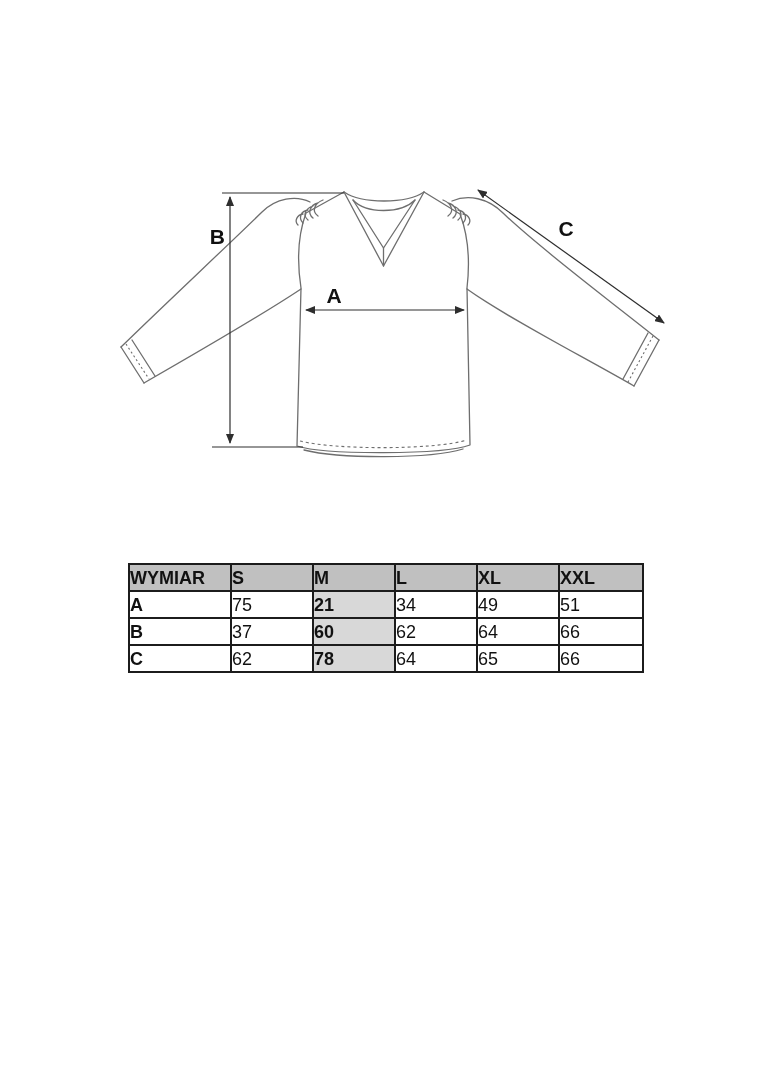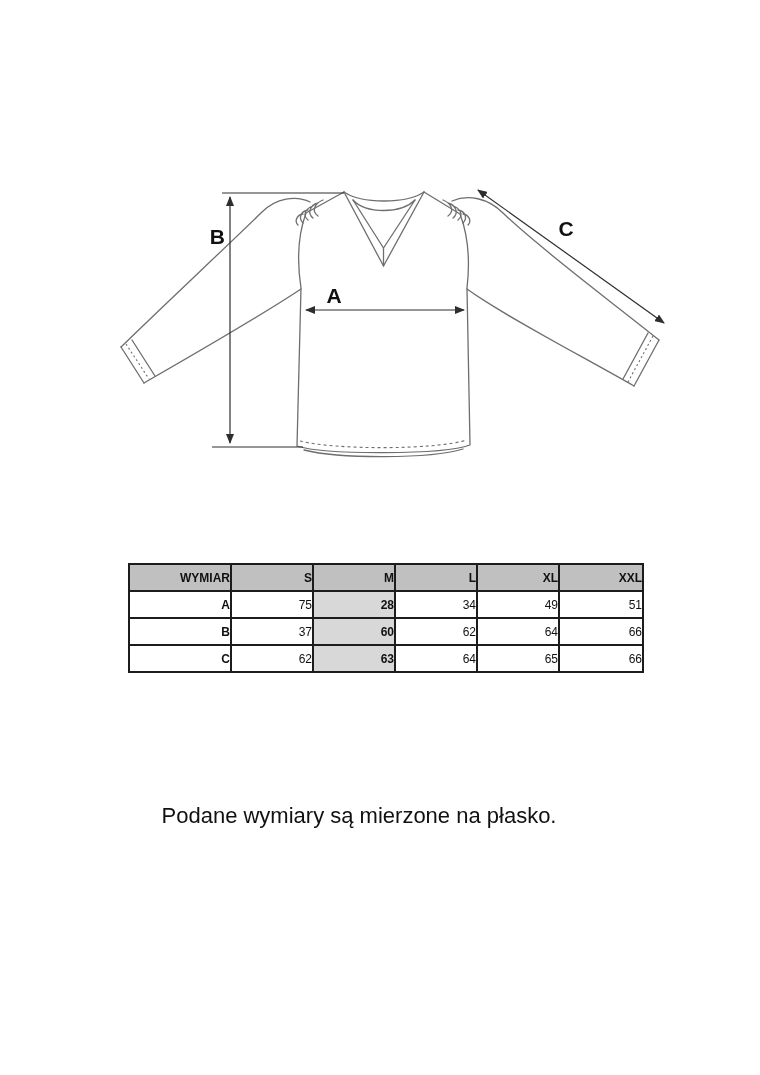--- a/index.html
+++ b/index.html
@@ -2,22 +2,22 @@
 <html><head>
 <meta charset="utf-8">
 <style>
   html,body{margin:0;padding:0;background:#fff;}
   .page{position:relative;width:760px;height:1075px;background:#ffffff;overflow:hidden;
         font-family:"Liberation Sans",sans-serif;color:#111;}
   .diagram{position:absolute;left:0;top:0;width:760px;height:520px;}
   
   .size-table{position:absolute;left:128px;top:563px;border-collapse:collapse;table-layout:fixed;}
   .size-table th,.size-table td{
-      border:2px solid #1c1c1c;height:25px;padding:0;text-align:right;vertical-align:middle;
-      font-size:12px;line-height:1;background:#ffffff;}
+      border:2px solid #1c1c1c;height:25px;padding:0;text-align:left;vertical-align:middle;
+      font-size:18px;line-height:1;background:#ffffff;}
   .size-table th{background:#c0c0c0;font-weight:bold;}
   .size-table td.dim{font-weight:bold;}
   .size-table td.hl{background:#d8d8d8;font-weight:bold;}
   
   .caption{position:absolute;top:781px;left:0;width:718px;text-align:center;
            font-size:22px;color:#111;}
   
   .outline{fill:none;stroke:#6e6e6e;stroke-width:1.3;stroke-linecap:round;stroke-linejoin:round;}
   .stitch{fill:none;stroke:#6e6e6e;stroke-width:1.1;stroke-dasharray:3 3;}
   .cuffstitch{fill:none;stroke:#6e6e6e;stroke-width:1.1;stroke-dasharray:2 2.6;}
@@ -116,39 +116,38 @@
         <th>M</th>
         <th>L</th>
         <th>XL</th>
         <th>XXL</th>
       </tr>
     </thead>
     <tbody>
       <tr>
         <td class="dim">A</td>
         <td>75</td>
-        <td class="hl">28</td>
+        <td class="hl">21</td>
         <td>34</td>
         <td>49</td>
         <td>51</td>
       </tr>
       <tr>
         <td class="dim">B</td>
         <td>37</td>
         <td class="hl">60</td>
         <td>62</td>
         <td>64</td>
         <td>66</td>
       </tr>
       <tr>
         <td class="dim">C</td>
         <td>62</td>
-        <td class="hl">63</td>
+        <td class="hl">78</td>
         <td>64</td>
         <td>65</td>
         <td>66</td>
       </tr>
     </tbody>
   </table>
 
-  <p class="caption">Podane wymiary są mierzone na płasko.</p>
 
 </div>
 
 </body></html>

